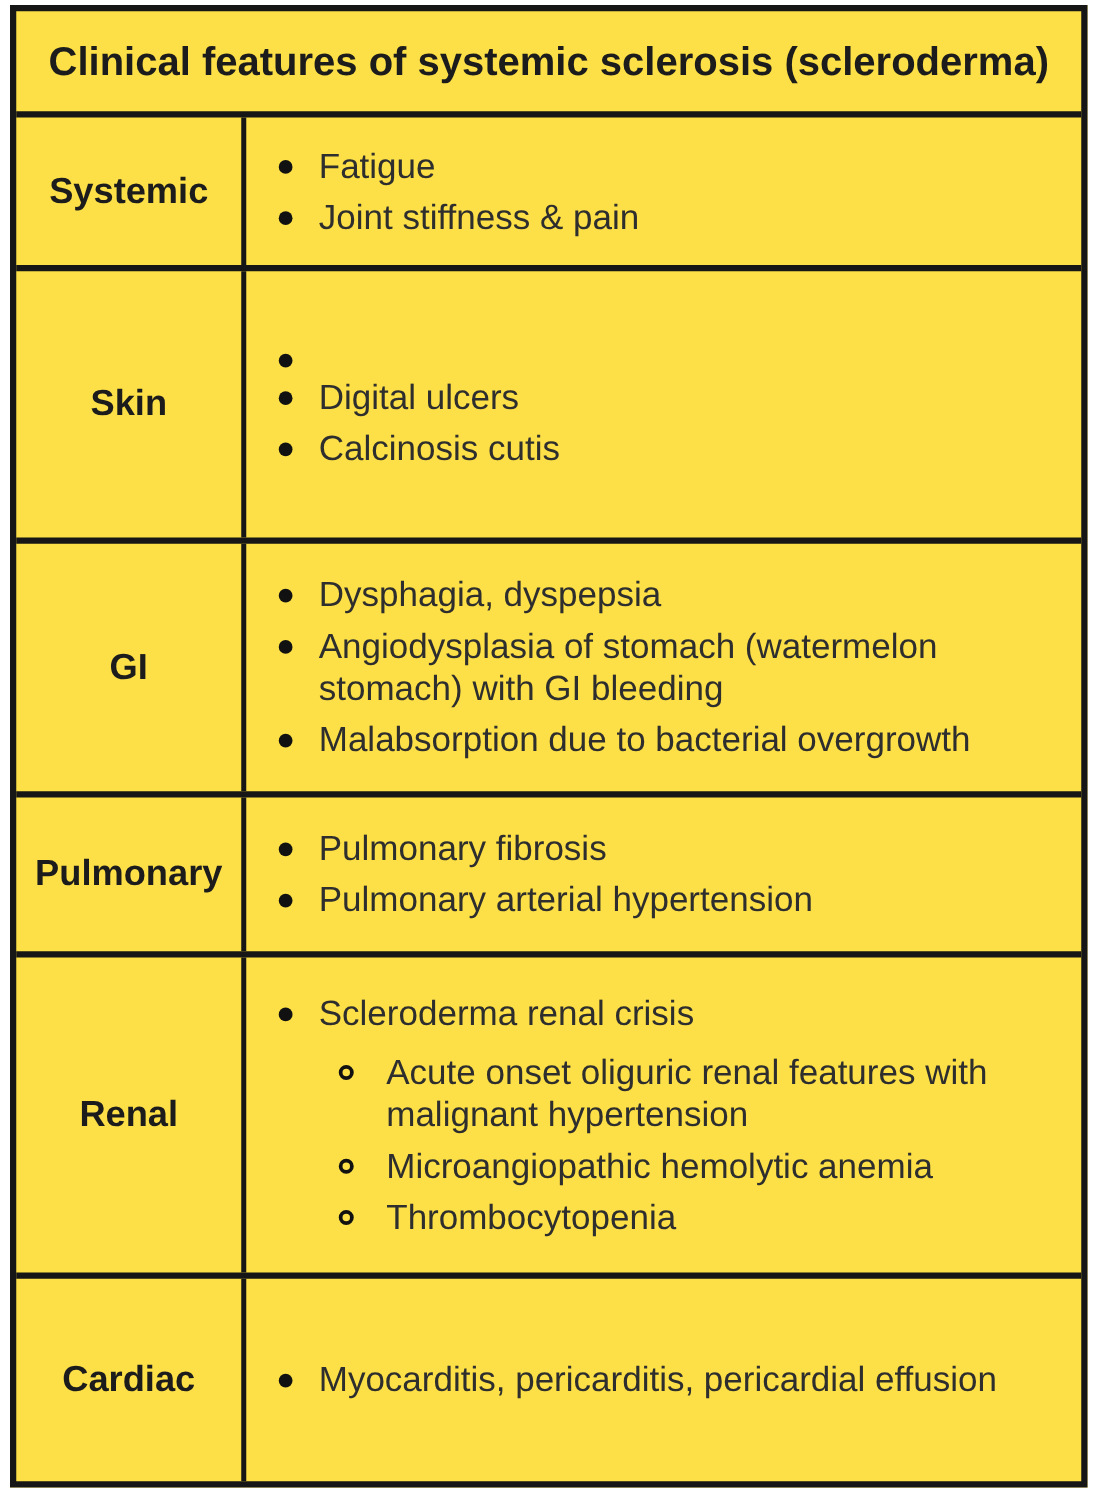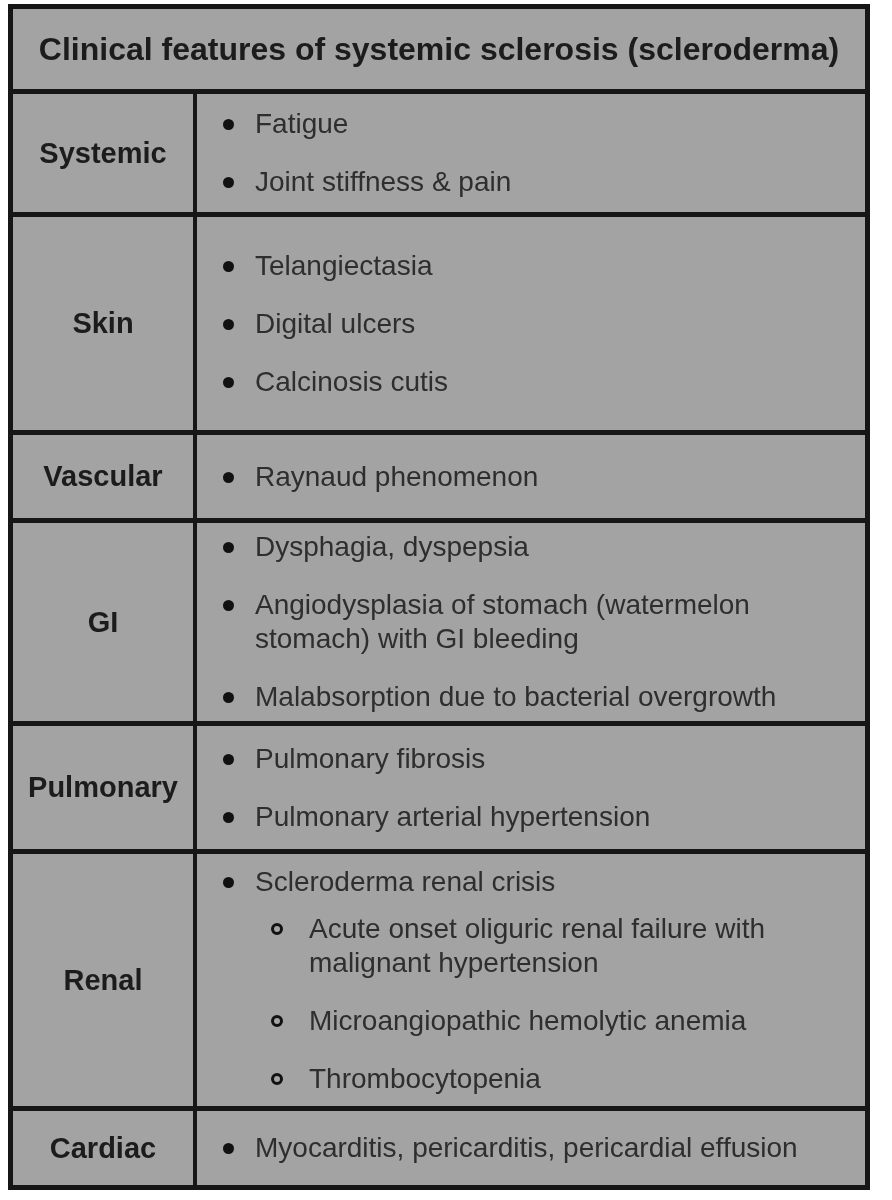--- a/index.html
+++ b/index.html
@@ -15,21 +15,21 @@
     width: 892px;
     height: 1200px;
     overflow: hidden;
   }
   .sclero-table {
     box-sizing: border-box;
     margin: 4px 22px 10px 8px;
     width: 862px;
     height: 1186px;
     border: 5px solid #161616;
-    background: #a3a3a3;
+    background: #fde047;
     display: flex;
     flex-direction: column;
   }
   .title-row {
     box-sizing: content-box;
     height: 80px;
     flex: none;
     display: flex;
     align-items: center;
     justify-content: center;
@@ -76,21 +76,21 @@
     justify-content: center;
     padding: 12px 14px 12px 24px;
     box-sizing: border-box;
   }
   ul.bullets, ul.sub-list {
     list-style: none;
     margin: 0;
     padding: 0;
     display: flex;
     flex-direction: column;
-    gap: 24px;
+    gap: 7px;
   }
   li.bullet-item, li.sub-item {
     display: flex;
     align-items: flex-start;
     font-size: 28px;
     line-height: 34px;
     color: #2e2e2e;
   }
   .dot {
     flex: none;
@@ -149,53 +149,37 @@
             </ul>
     </div>
   </div>
 
   <div class="row" style="height: 213px;">
     <div class="label-cell">Skin</div>
     <div class="content-cell">
       <ul class="bullets">
               <li class="bullet-item">
                 <span class="dot"></span>
-                <div class="item-body">
-                  <div class="item-text">Telangiectasia</div>
-                </div>
               </li>
               <li class="bullet-item">
                 <span class="dot"></span>
                 <div class="item-body">
                   <div class="item-text">Digital ulcers</div>
                 </div>
               </li>
               <li class="bullet-item">
                 <span class="dot"></span>
                 <div class="item-body">
                   <div class="item-text">Calcinosis cutis</div>
                 </div>
               </li>
             </ul>
     </div>
   </div>
 
-  <div class="row" style="height: 83px;">
-    <div class="label-cell">Vascular</div>
-    <div class="content-cell">
-      <ul class="bullets">
-              <li class="bullet-item">
-                <span class="dot"></span>
-                <div class="item-body">
-                  <div class="item-text">Raynaud phenomenon</div>
-                </div>
-              </li>
-            </ul>
-    </div>
-  </div>
 
   <div class="row" style="height: 198px;">
     <div class="label-cell">GI</div>
     <div class="content-cell">
       <ul class="bullets">
               <li class="bullet-item">
                 <span class="dot"></span>
                 <div class="item-body">
                   <div class="item-text">Dysphagia, dyspepsia</div>
                 </div>
@@ -240,21 +224,21 @@
     <div class="label-cell">Renal</div>
     <div class="content-cell">
       <ul class="bullets">
               <li class="bullet-item">
                 <span class="dot"></span>
                 <div class="item-body">
                   <div class="item-text">Scleroderma renal crisis</div>
                   <ul class="sub-list">
                     <li class="sub-item">
                       <span class="circle"></span>
-                      <div class="item-text">Acute onset oliguric renal failure with malignant hypertension</div>
+                      <div class="item-text">Acute onset oliguric renal features with malignant hypertension</div>
                     </li>
                     <li class="sub-item">
                       <span class="circle"></span>
                       <div class="item-text">Microangiopathic hemolytic anemia</div>
                     </li>
                     <li class="sub-item">
                       <span class="circle"></span>
                       <div class="item-text">Thrombocytopenia</div>
                     </li>
                   </ul>

